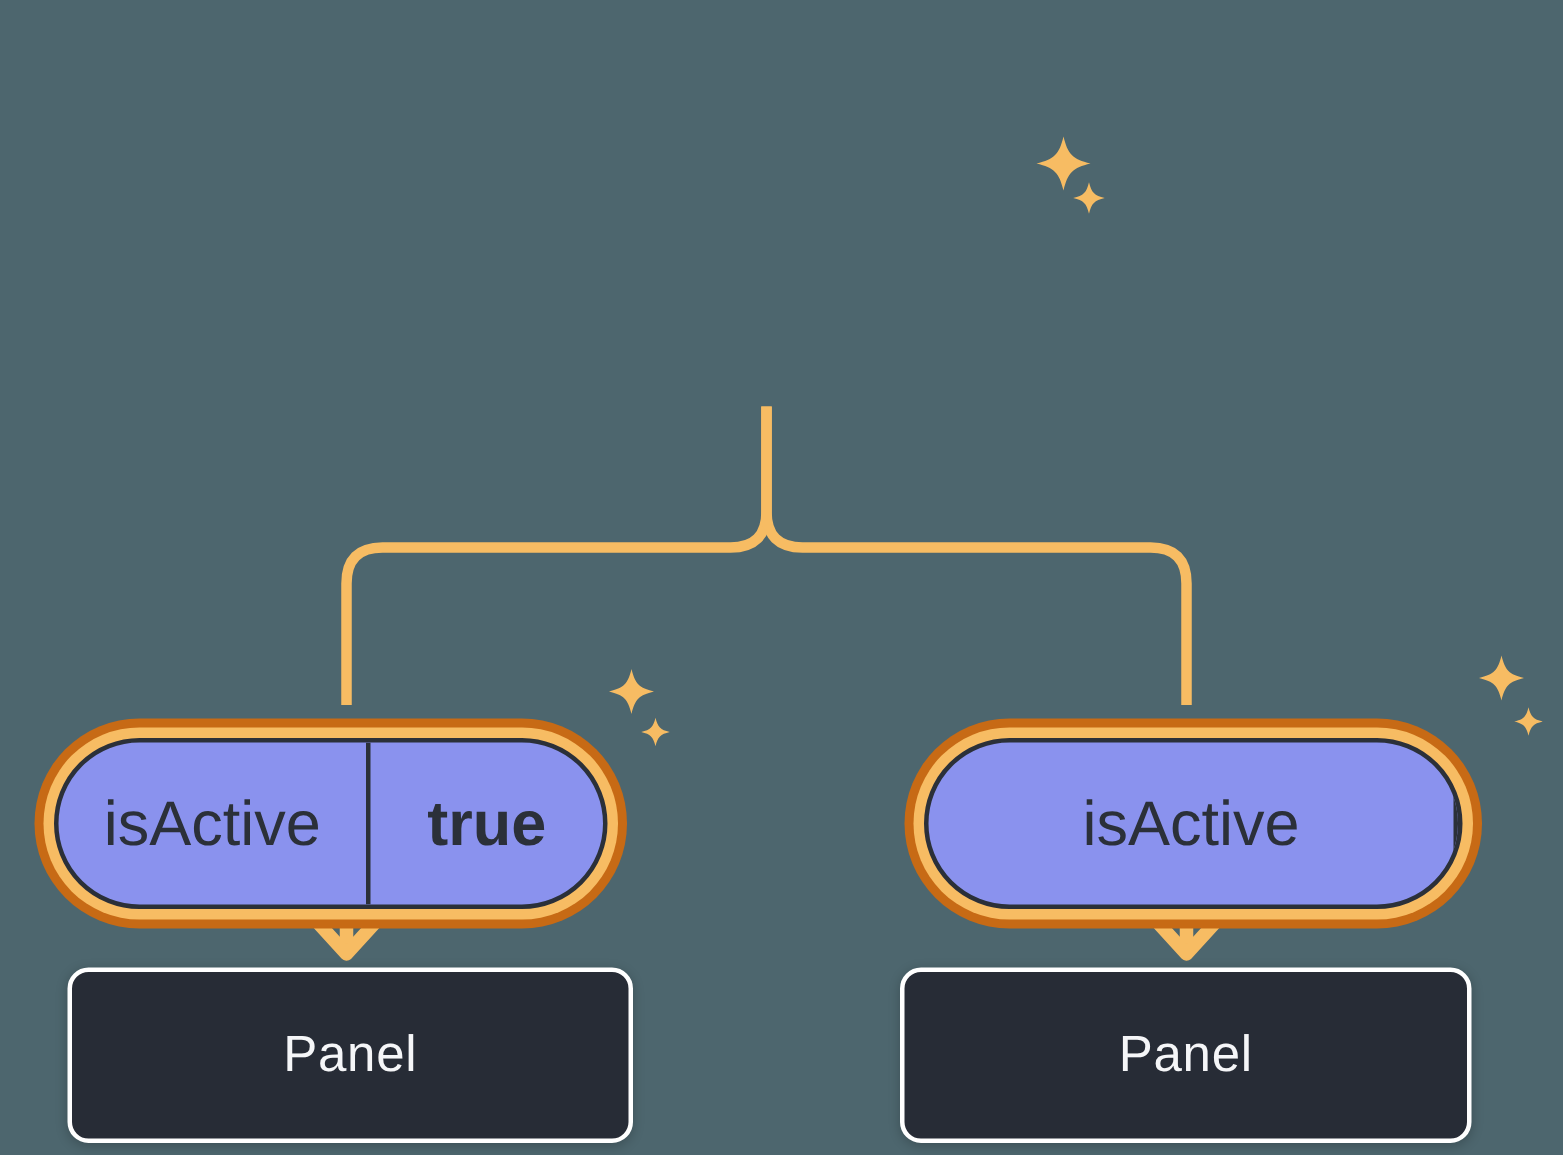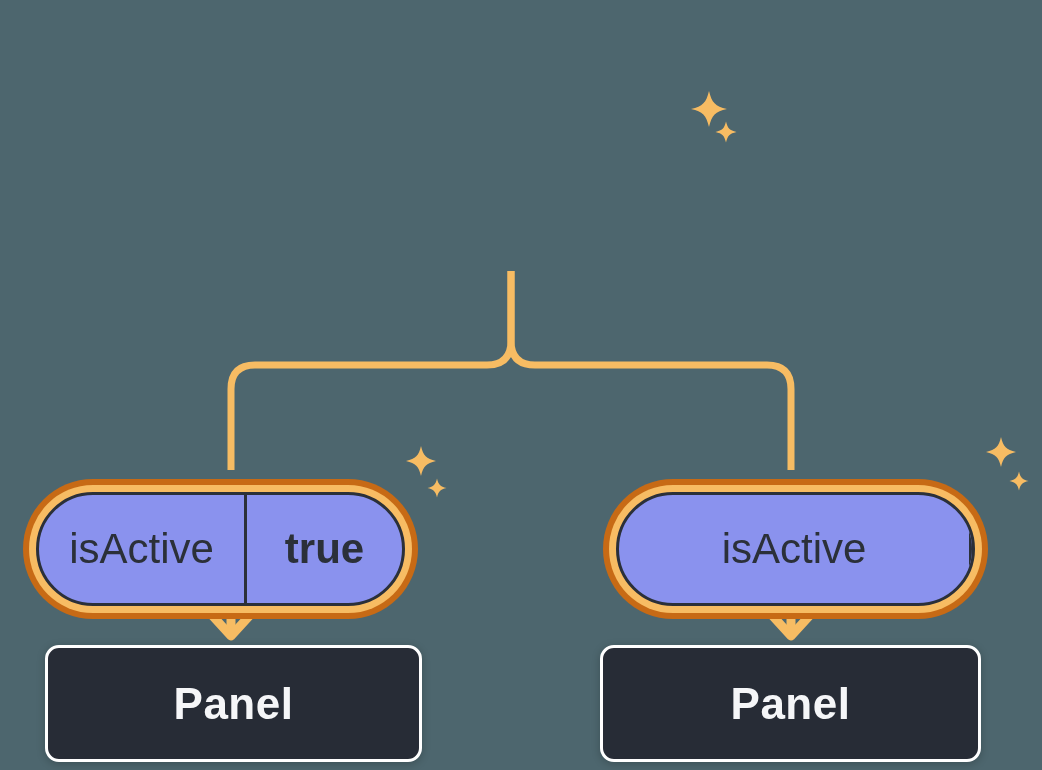--- a/index.html
+++ b/index.html
@@ -41,21 +41,21 @@
   .prop-pill .pill-divider{width:3px;background:var(--ink);}
   .prop-pill .pill-value{display:flex;align-items:center;justify-content:center;font-size:42px;font-weight:700;color:var(--ink);}
   .prop-pill-left{left:23px;width:395px;}
   .prop-pill-left .pill-value{width:155px;}
   .prop-pill-right{left:603px;width:385px;}
   .prop-pill-right .pill-value{width:143px;}
 
   .panel-card{display:flex;align-items:center;justify-content:center;border-radius:14px;}
   .panel-card-left{left:45px;top:645px;width:377px;height:117px;}
   .panel-card-right{left:600px;top:645px;width:381px;height:117px;}
-  .panel-title{font-size:44px;font-weight:700;color:var(--title-text);letter-spacing:.5px;}
+  .panel-title{font-size:34px;font-weight:400;color:var(--title-text);letter-spacing:.5px;}
 </style>
 </head>
 <body>
 
 <div class="stage">
 
   <svg class="wires" width="1042" height="770" viewBox="0 0 1042 770">
 
     <path class="wire" d="M511,271 V341 Q511,365 487,365 H255 Q231,365 231,389 V470"></path>
     <path class="wire" d="M511,271 V341 Q511,365 535,365 H767 Q791,365 791,389 V470"></path>

